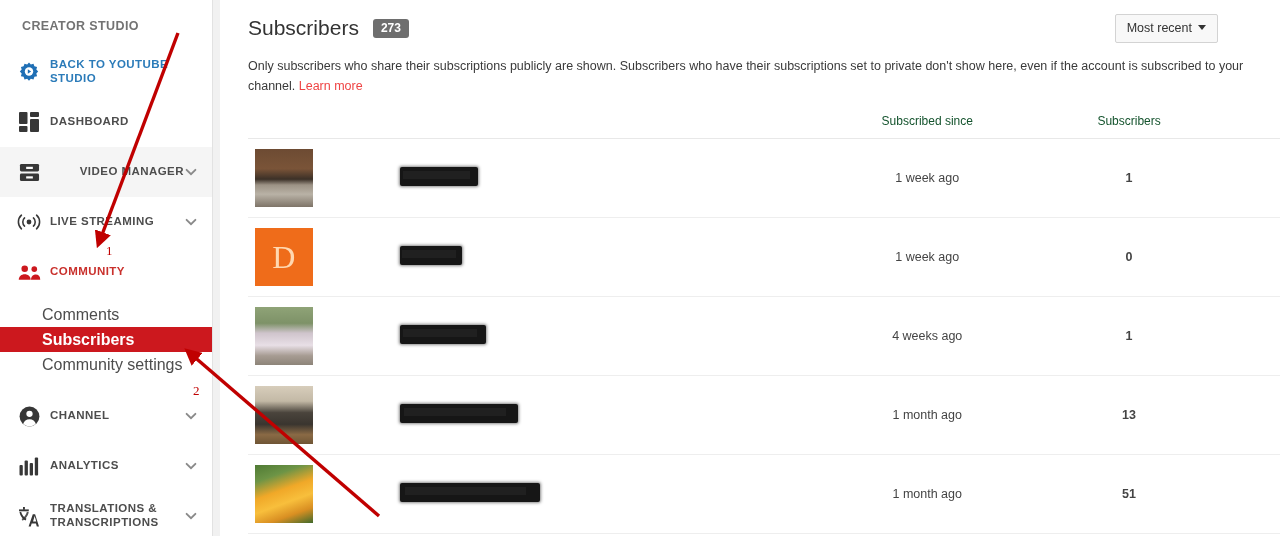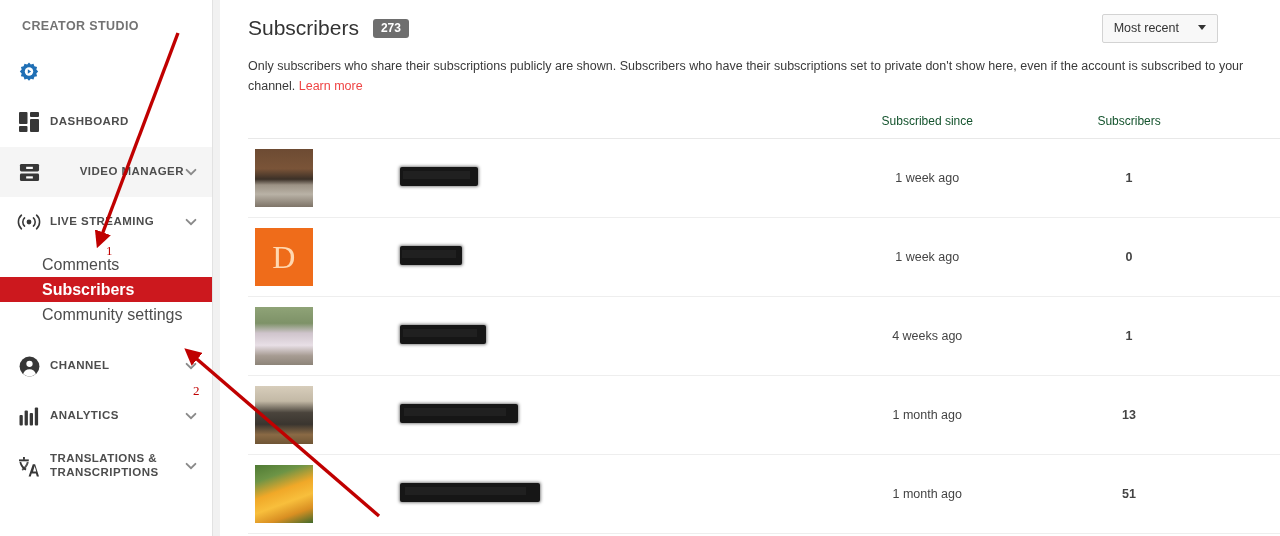--- a/index.html
+++ b/index.html
@@ -125,21 +125,21 @@
   }
   .sort-btn {
     margin-left: auto;
     margin-right: 62px;
     background: #f8f8f8;
     border: 1px solid #d3d3d3;
     border-radius: 2px;
     font-size: 12.5px;
     color: #333;
     padding: 6px 11px 7px;
-    display: flex; align-items: center; gap: 19px;
+    display: flex; align-items: center; gap: 6px;
     cursor: pointer;
   }
   .caret {
     width: 0; height: 0;
     border-left: 4.5px solid transparent;
     border-right: 4.5px solid transparent;
     border-top: 5px solid #333;
   }
 
   .notice {
@@ -241,20 +241,21 @@
     <div class="studio-title">CREATOR STUDIO</div>
 
     <div class="nav-row">
       <span class="nav-ico">
         <svg width="22" height="22" viewBox="0 0 24 24" fill="#1f6fb5">
           <path d="M12 1.5l2 2.2 2.9-.8 1 2.8 2.9.8-.8 2.9 2 2.1-2 2.1.8 2.9-2.9.8-1 2.8-2.9-.8-2 2.2-2-2.2-2.9.8-1-2.8-2.9-.8.8-2.9-2-2.1 2-2.1-.8-2.9 2.9-.8 1-2.8 2.9.8z"></path>
           <circle cx="12" cy="11.5" r="4.6" fill="#ffffff"></circle>
           <path d="M10.7 9.1l3.6 2.4-3.6 2.4z" fill="#1f6fb5"></path>
         </svg>
       </span>
+      <span class="nav-label blue">BACK TO YOUTUBE STUDIO</span>
     </div>
 
     <div class="nav-row">
       <span class="nav-ico">
         <svg width="20" height="20" viewBox="0 0 20 20" fill="#373737">
           <rect x="0" y="0" width="8.5" height="12" rx="1"></rect>
           <rect x="11" y="0" width="9" height="5" rx="1"></rect>
           <rect x="11" y="7" width="9" height="13" rx="1"></rect>
           <rect x="0" y="14" width="8.5" height="6" rx="1"></rect>
         </svg>
@@ -290,20 +291,31 @@
         </svg>
       </span>
       <span class="nav-label">LIVE STREAMING</span>
       <span class="chev">
         <svg width="14" height="14" viewBox="0 0 14 14">
             <path d="M2.6 4.8l4.4 4.4 4.4-4.4" stroke="#8a8a8a" stroke-width="1.9" fill="none" stroke-linecap="round"></path>
           </svg>
       </span>
     </div>
 
+    <div class="nav-row">
+      <span class="nav-ico">
+        <svg width="23" height="17" viewBox="0 0 24 17" fill="#cc181e">
+          <circle cx="7" cy="4.5" r="3.4"></circle>
+          <circle cx="17" cy="5" r="2.9"></circle>
+          <path d="M.8 16c0-3.6 2.8-5.8 6.2-5.8s6.2 2.2 6.2 5.8z"></path>
+          <path d="M13.6 16c0-3.1 1.9-5.3 5-5.3 2.6 0 4.6 1.8 4.6 5.3z"></path>
+        </svg>
+      </span>
+      <span class="nav-label red">COMMUNITY</span>
+    </div>
 
     <div class="sub-spacer-top"></div>
     <div class="sub-row">
       <span>Comments</span>
     </div>
     <div class="sub-row active">
       <span>Subscribers</span>
     </div>
     <div class="sub-row">
       <span>Community settings</span>

